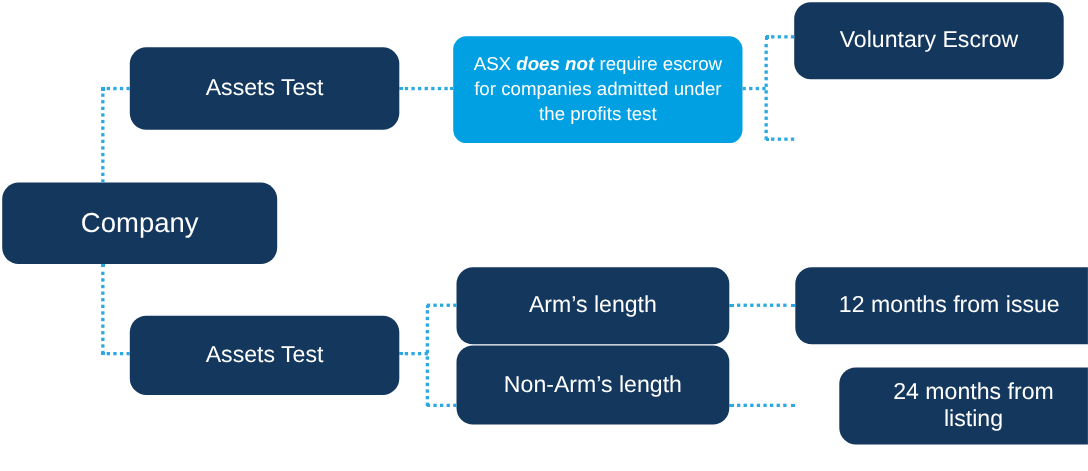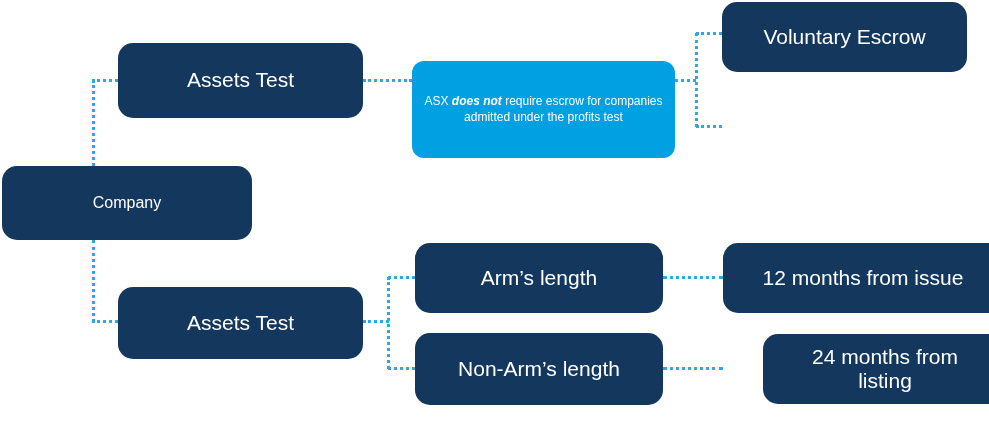--- a/index.html
+++ b/index.html
@@ -28,34 +28,33 @@
     color: var(--text);
     border-radius: 15px;
     display: flex;
     align-items: center;
     justify-content: center;
     text-align: center;
     font-size: 21px;
     line-height: 1.15;
     padding: 4px 26px;
   }
-  .node.root { font-size: 16px; }
+  .node.root { font-size: 25px; }
   .note {
     position: absolute;
     background: var(--lightblue);
     color: var(--text);
     border-radius: 12px;
     display: flex;
     align-items: center;
     justify-content: center;
     text-align: center;
-    font-size: 12px;
+    font-size: 17px;
     line-height: 1.3;
     padding: 6px 12px;
-    margin-top: 28px;
   }
   .note .emph { font-weight: 700; font-style: italic; }
   .h-line {
     position: absolute;
     height: 0;
     border-top: 3px dotted var(--connector);
   }
   .v-line {
     position: absolute;
     width: 0;
@@ -85,21 +84,21 @@
 
 
   <div class="node" style="left:118px; top:287px; width:245px; height:72px;">
     <span>Assets Test</span>
   </div>
 
   <div class="node" style="left:415px; top:243px; width:248px; height:70px;">
     <span>Arm’s length</span>
   </div>
 
-  <div class="node" style="left:415px; top:333px; width:248px; height:72px;justify-content:center;">
+  <div class="node" style="left:415px; top:314px; width:248px; height:72px;justify-content:center;">
     <span>Non-Arm’s length</span>
   </div>
 
   <div class="node" style="left:723px; top:243px; width:280px; height:70px;">
     <span>12 months from issue</span>
   </div>
 
   <div class="node" style="left:723px; top:334px; width:244px; height:70px;margin-left:40px;">
     <span>24 months from listing</span>
   </div>

